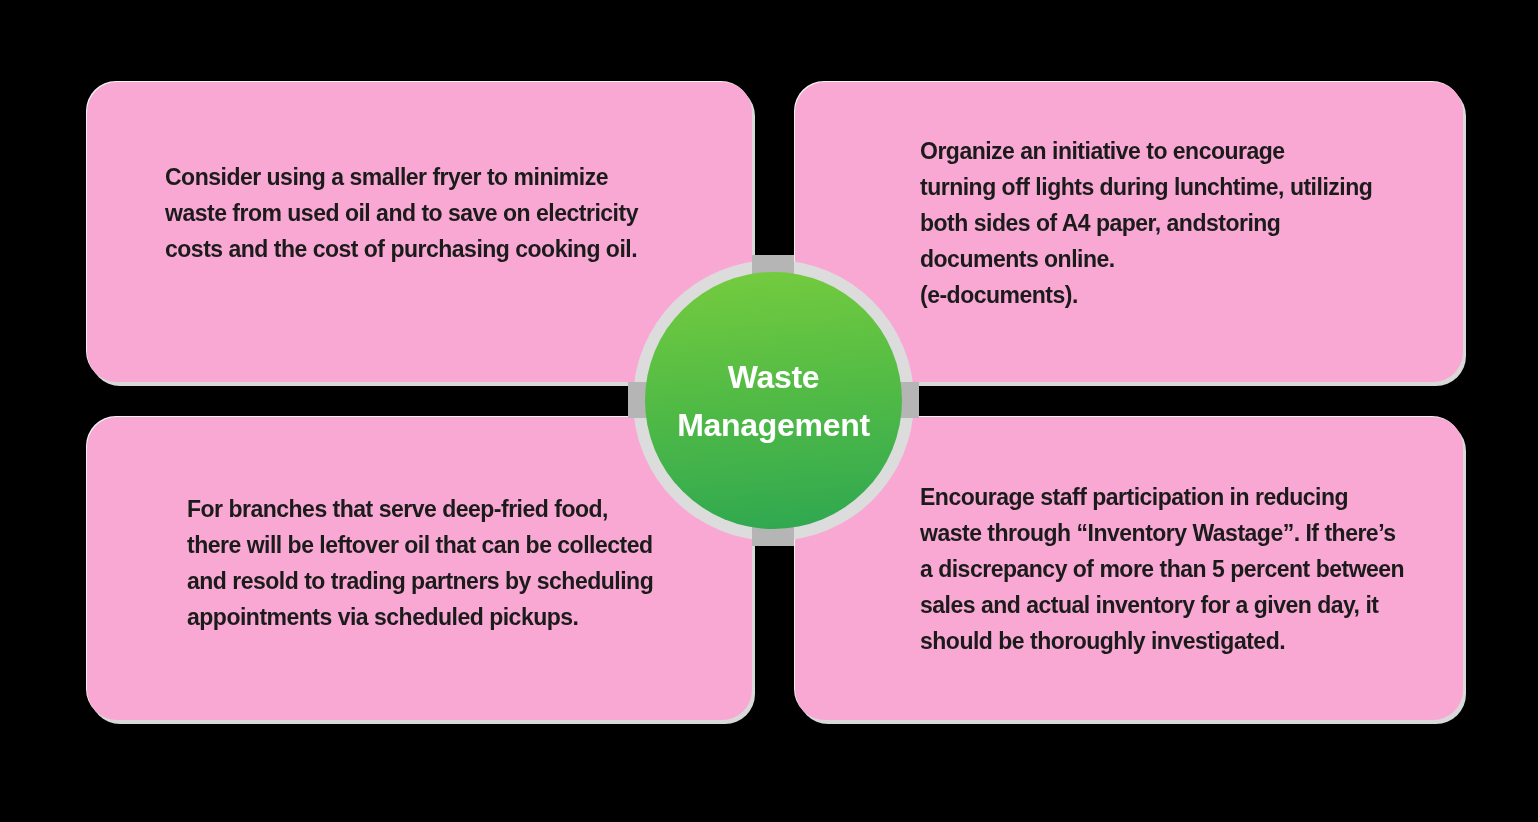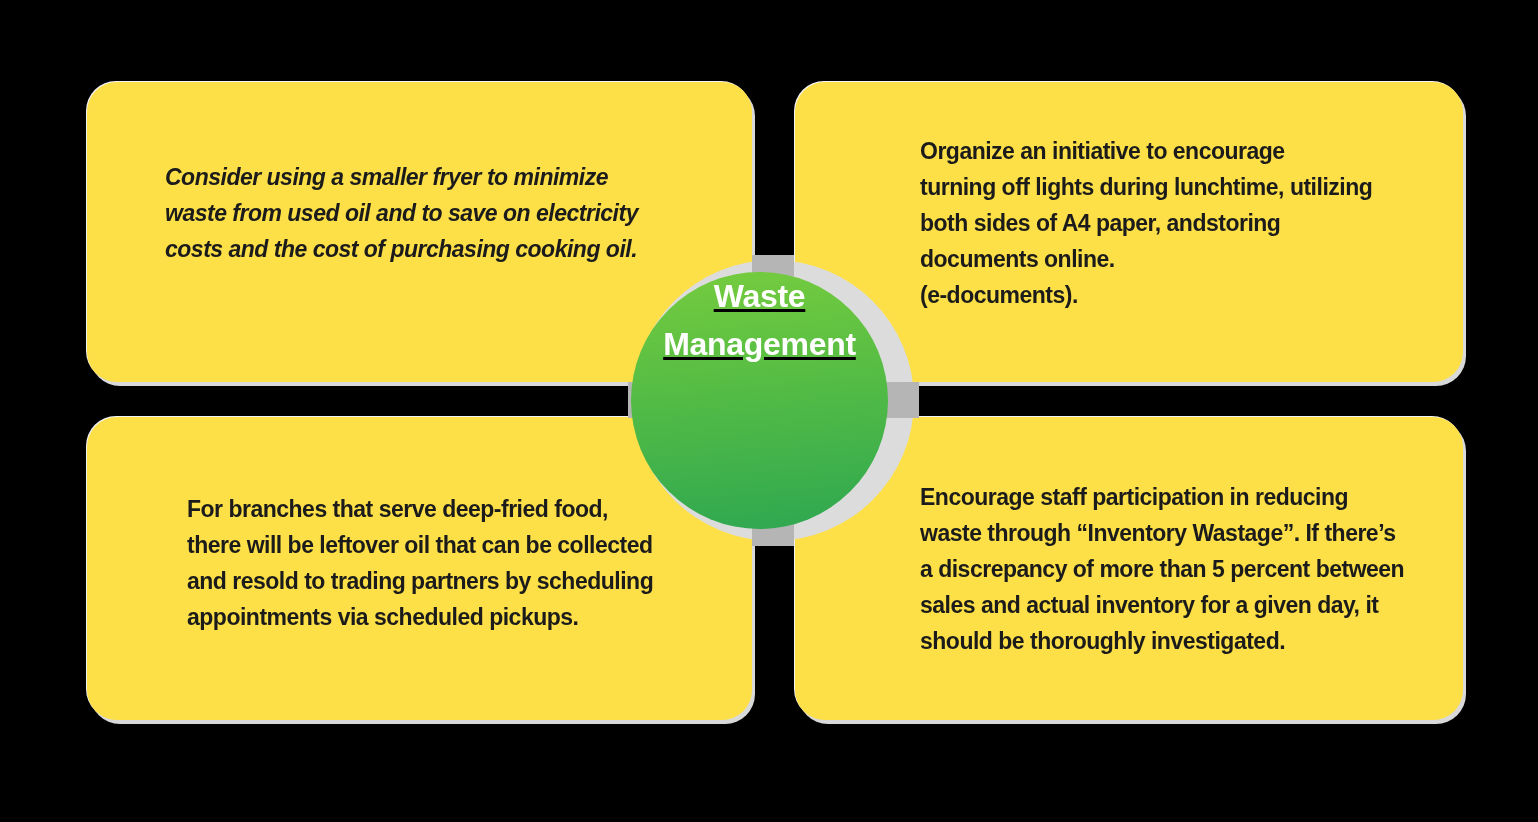--- a/index.html
+++ b/index.html
@@ -13,37 +13,37 @@
     font-family: "Liberation Sans", "DejaVu Sans", sans-serif;
     position: relative;
     overflow: hidden;
   }
   .canvas {
     position: absolute;
     inset: 0;
   }
   .card {
     position: absolute;
-    background: #fde047;
+    background: #f9a8d4;
     border-radius: 30px;
     box-shadow: 3px 4px 0 #d9d9d9, -1px -1px 0 #f2f2f2;
   }
   .card-tl { left: 87px;  top: 82px;  width: 665px; height: 300px; }
   .card-tr { left: 795px; top: 82px;  width: 668px; height: 300px; }
   .card-bl { left: 87px;  top: 417px; width: 665px; height: 303px; }
   .card-br { left: 795px; top: 417px; width: 668px; height: 303px; }
   .card-text {
     font-weight: 700;
     font-size: 23px;
     line-height: 36px;
     letter-spacing: -0.5px;
     color: #1b1b1b;
     white-space: pre-line;
   }
-  .card-tl .card-text { padding: 77px 30px 0 78px; font-style: italic; }
+  .card-tl .card-text { padding: 77px 30px 0 78px; }
   .card-tr .card-text { padding: 51px 18px 0 125px; }
   .card-bl .card-text { padding: 74px 18px 0 100px; }
   .card-br .card-text { padding: 62px 4px 0 125px; }
 
   .ring {
     position: absolute;
     left: 633px; top: 260px;
     width: 281px; height: 281px;
     border-radius: 50%;
     background: #dcdcdc;
@@ -55,29 +55,28 @@
     background: #b5b5b5;
   }
   .connector-h {
     position: absolute;
     left: 628px; top: 382px;
     width: 291px; height: 36px;
     background: #b5b5b5;
   }
   .green-circle {
     position: absolute;
-    left: 631px; top: 272px;
+    left: 645px; top: 272px;
     width: 257px; height: 257px;
     border-radius: 50%;
     background: linear-gradient(175deg, #76cc3e 0%, #52bb45 48%, #2ea751 100%);
     display: flex;
-    align-items: flex-start;
+    align-items: center;
     justify-content: center;
     text-align: center;
-    text-decoration: underline;
   }
   .circle-title {
     font-size: 32px;
     font-weight: 700;
     line-height: 48px;
     letter-spacing: -0.3px;
     color: #ffffff;
     white-space: pre-line;
   }
 </style>

